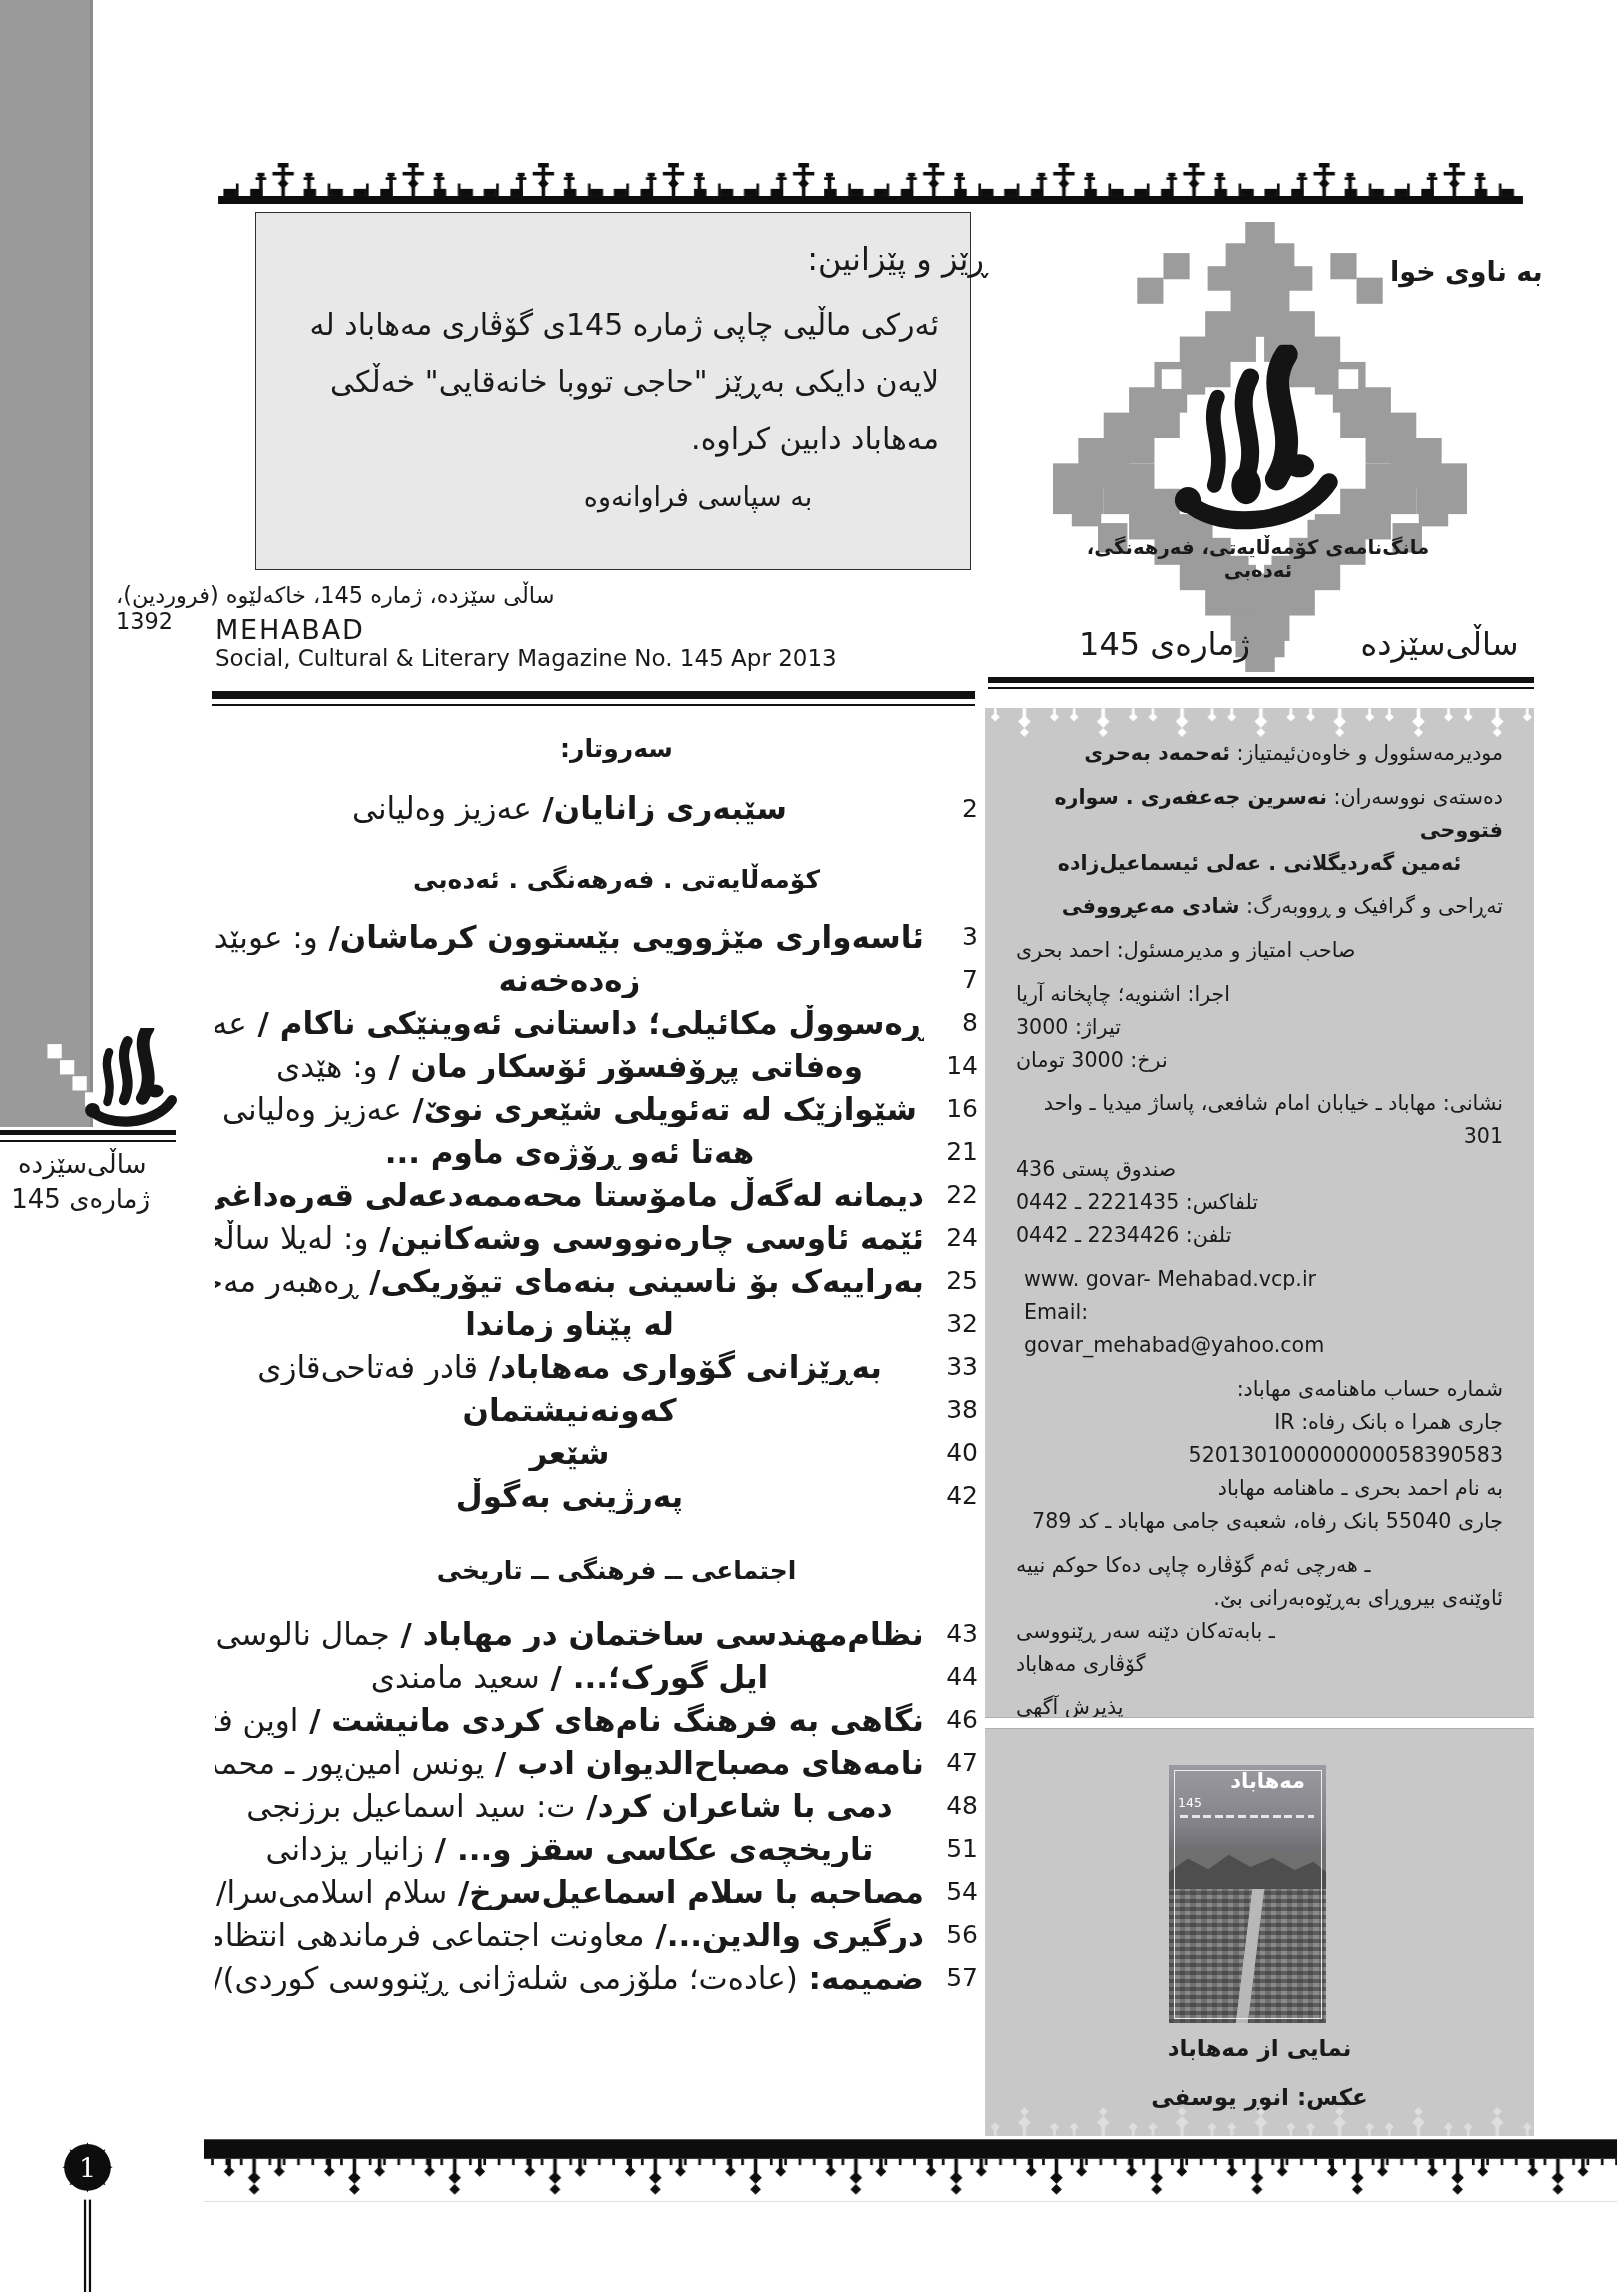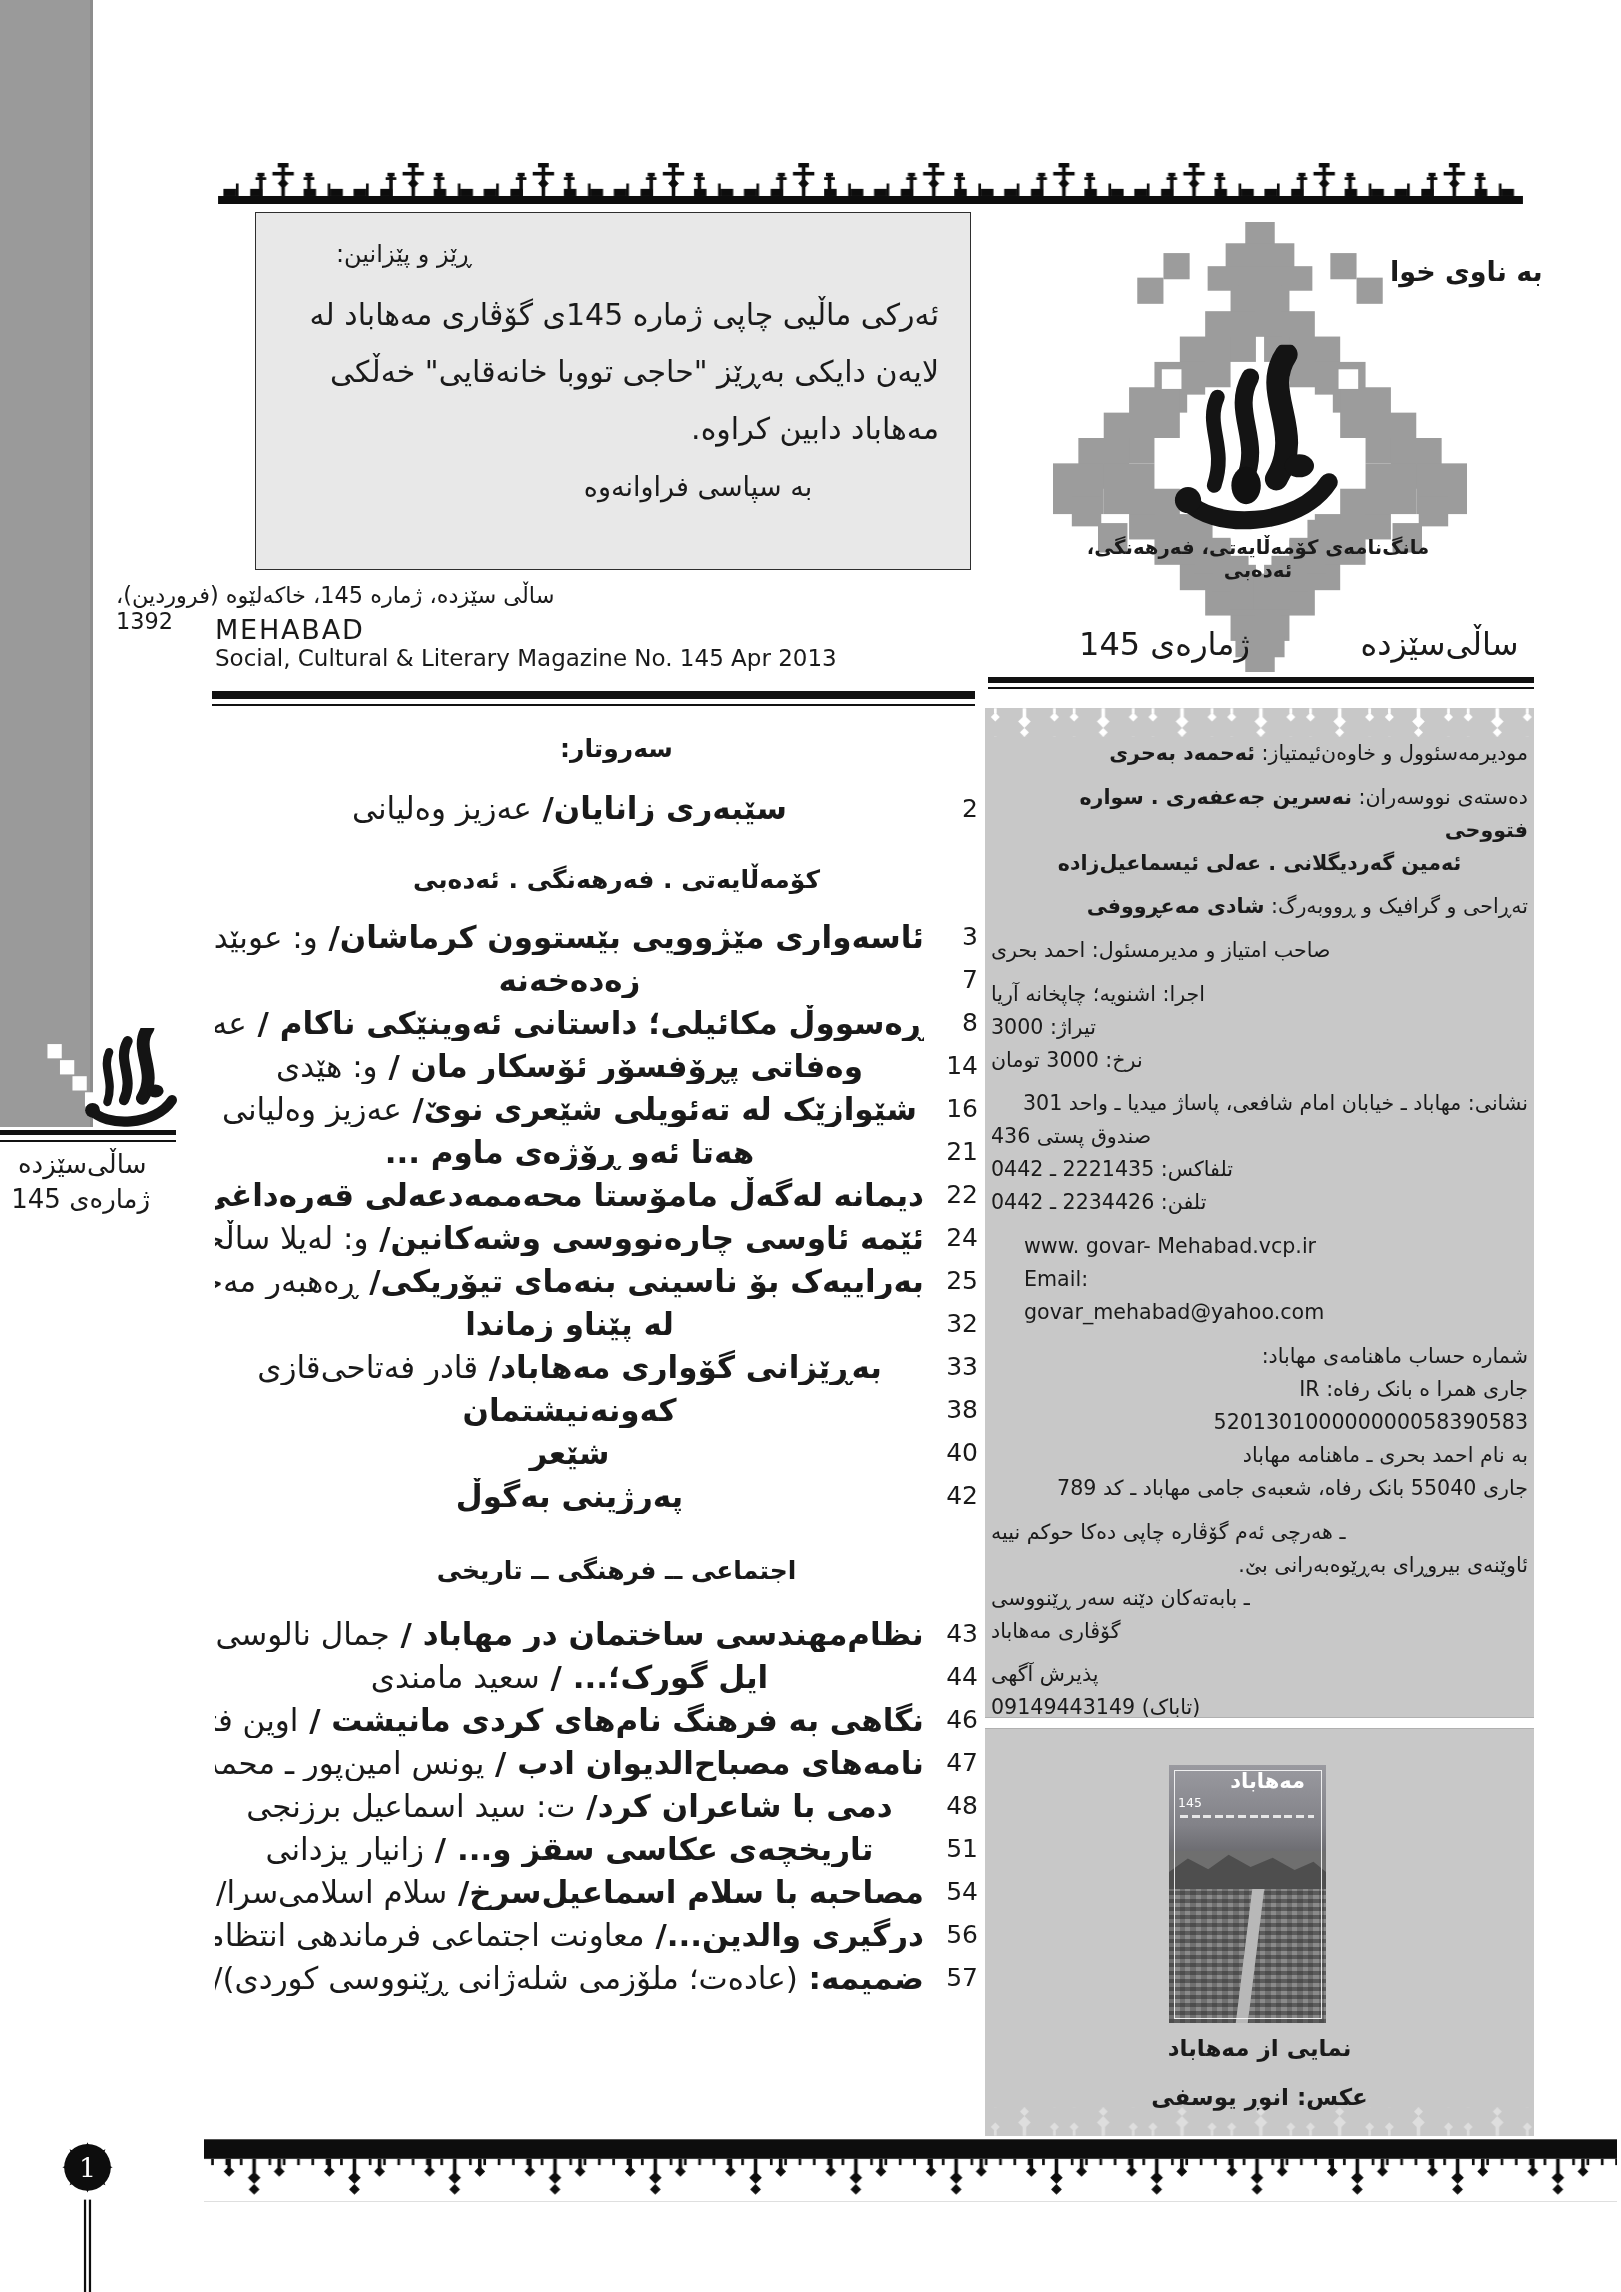--- a/index.html
+++ b/index.html
@@ -6,21 +6,21 @@
   .page{position:relative;width:1621px;height:2293px;background:#fff;overflow:hidden;
         font-family:"DejaVu Sans","Liberation Sans",sans-serif;color:#1a1a1a;}
   
   .strip{position:absolute;left:0;top:0;width:90px;height:1127px;background:#9a9a9a;border-right:3.6px solid #8d8d8d;}
   
   .top-border{position:absolute;left:215px;top:163px;width:1311px;height:41px;}
   .footer-border{position:absolute;left:204px;top:2139px;width:1413px;height:63px;}
   
   .notice{position:absolute;left:255px;top:212px;width:716px;height:358px;background:#e8e8e8;
           border:1.8px solid #2e2e2e;box-sizing:border-box;padding:27px 31px;direction:rtl;}
-  .notice-title{font-size:24px;text-align:left;transform:translateX(49px);letter-spacing:0.9px;margin-bottom:18px;}
+  .notice-title{font-size:32px;text-align:right;transform:translateX(49px);letter-spacing:0.9px;margin-bottom:18px;}
   .notice-body{font-size:30px;line-height:57px;text-align:right;margin:0;}
   .notice-thanks{font-size:27px;text-align:center;transform:translateX(85px);margin-top:14.3px;}
   .dateline{position:absolute;left:116px;top:582px;width:498px;direction:rtl;text-align:left;font-size:22.4px;}
   .mag-en-name{position:absolute;left:215px;top:614px;font-size:27px;letter-spacing:1.8px;direction:ltr;}
   .mag-en-sub{position:absolute;left:215px;top:645px;font-size:23px;direction:ltr;}
   .rule{position:absolute;background:transparent;}
   .rule .r1{background:#111;}
   .rule .r2{background:#111;}
   .rule-left{left:212px;top:691px;width:763px;}
   .rule-left .r1{height:8px;} .rule-left .r2{height:2.7px;margin-top:4.5px;}
@@ -44,21 +44,21 @@
   .h1{margin-bottom:21.5px;} .h2{margin-top:34px;margin-bottom:19.7px;} .h3{margin-top:38px;margin-bottom:25px;}
   .toc-row{display:flex;direction:ltr;height:43px;align-items:center;}
   .toc-title{flex:1;direction:rtl;text-align:center;font-size:31px;white-space:nowrap;overflow:hidden;}
   .toc-title .tb{font-weight:bold;}
   .toc-num{width:54px;text-align:right;font-size:25px;direction:ltr;}
   
   .panel{position:absolute;background:#c8c8c8;box-sizing:border-box;}
   .panel-mast{left:985px;top:708px;width:549px;height:1010px;border-bottom:1.8px solid #b0b0b0;overflow:hidden;}
   .panel-cover{left:985px;top:1728px;width:549px;height:408px;border-top:1.8px solid #b0b0b0;}
   .band{display:block;width:549px;height:29px;}
-  .m{padding:0 6px;font-size:20.6px;line-height:33px;direction:rtl;text-align:right;}
+  .m{padding:0 31px;font-size:20.6px;line-height:33px;direction:rtl;text-align:right;}
   .mL{text-align:left;} .mC{text-align:center;}
   .ltr{direction:ltr;text-align:left;padding-left:39px;}
   .gap{margin-top:10.7px;}
   .m b{font-weight:bold;}
   
   .cover{position:absolute;left:184px;top:36px;width:157px;height:258px;background:#6f6f6f;overflow:hidden;}
   .cv-frame{position:absolute;left:4.5px;top:4.5px;right:4.5px;bottom:4.5px;border:0.9px solid rgba(255,255,255,.85);z-index:5;}
   .cv-sky{position:relative;height:86px;background:linear-gradient(180deg,#9a9aa0,#828288 70%,#6d6d72);}
   .cv-title{position:absolute;right:21px;top:3.6px;color:#fff;font-weight:bold;font-size:21px;direction:rtl;}
   .cv-issue{position:absolute;left:9px;top:30px;color:#fff;font-size:12.5px;direction:ltr;}

